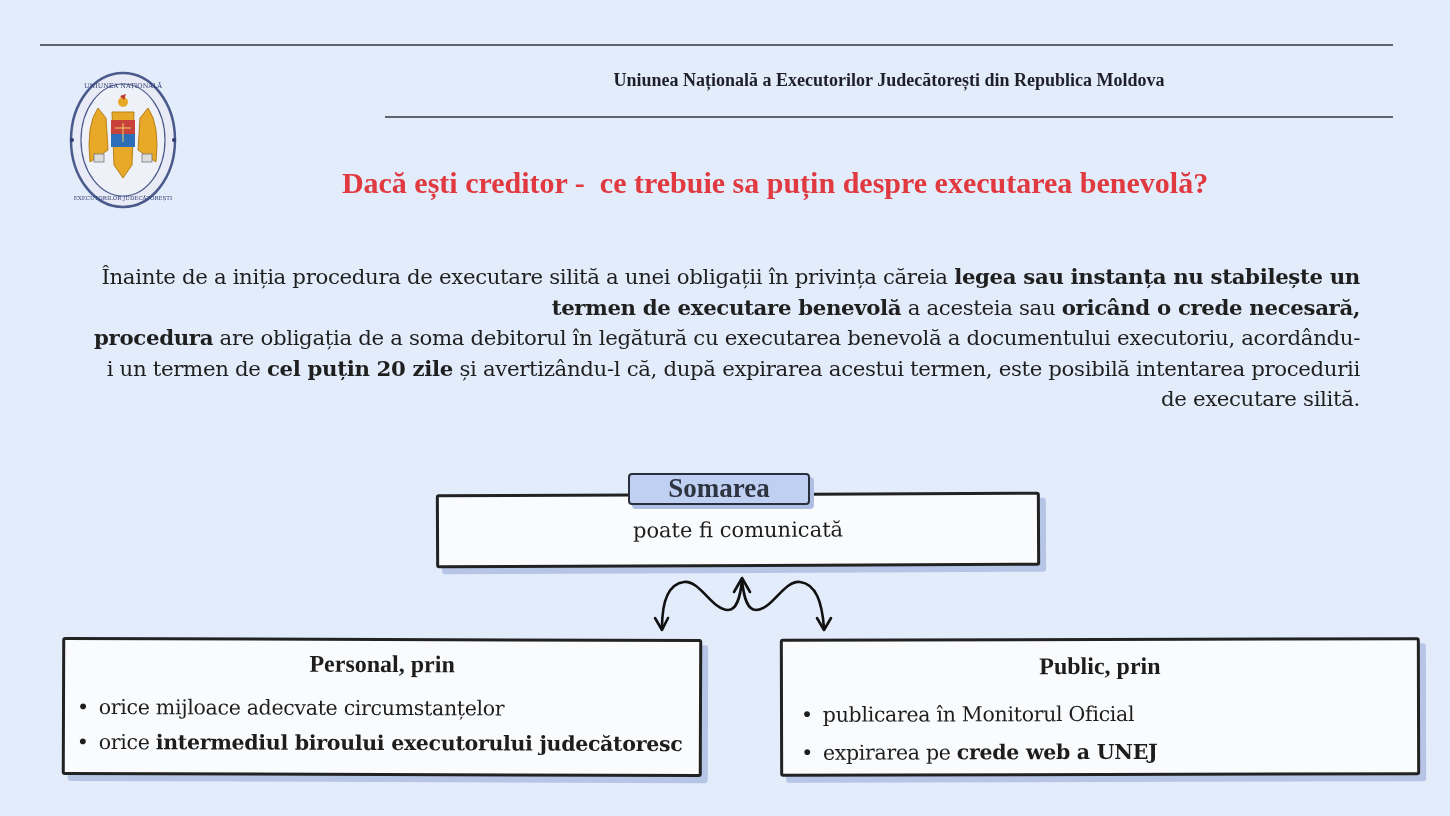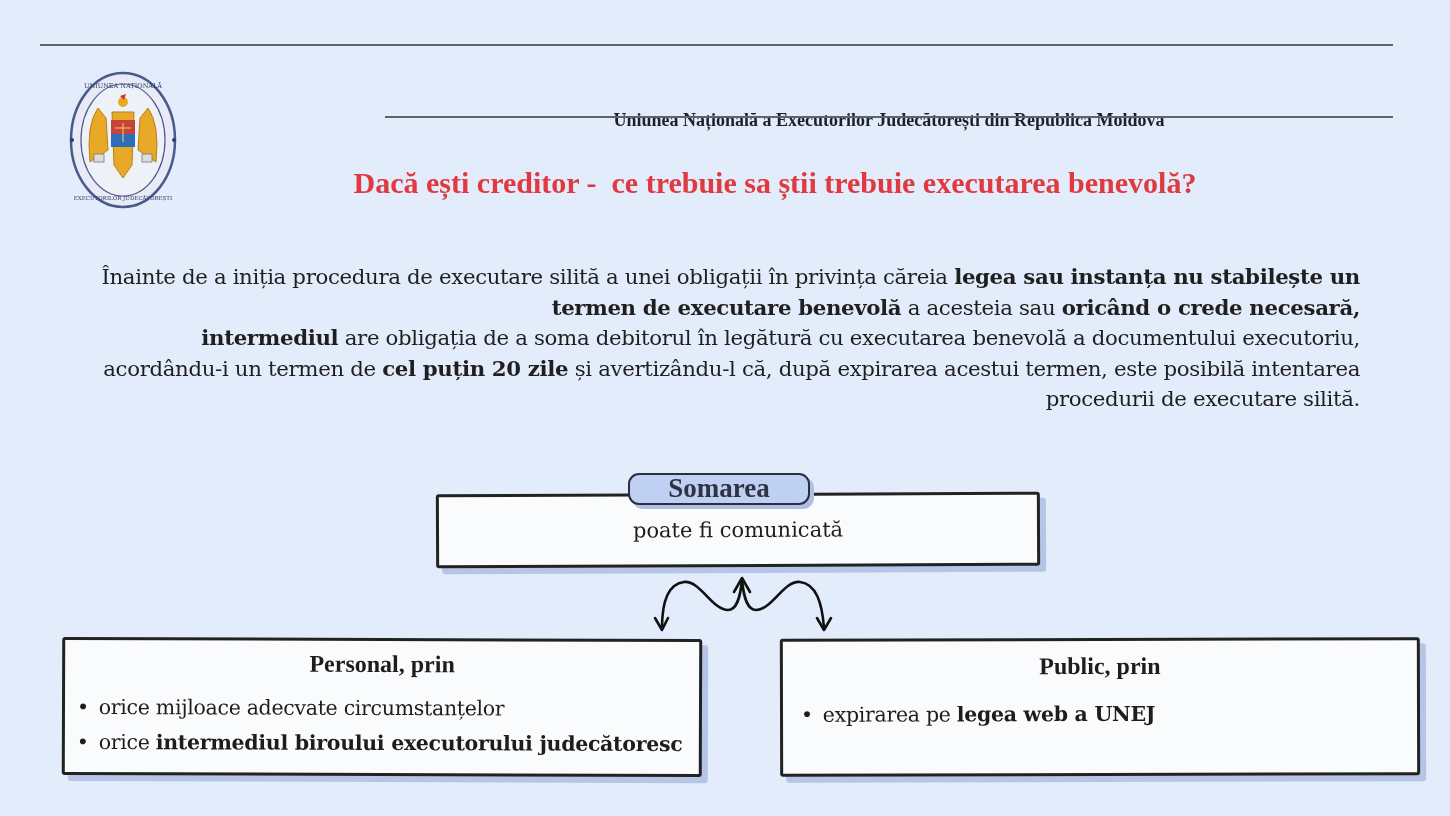--- a/index.html
+++ b/index.html
@@ -13,21 +13,21 @@
     .top-rule {
       position: absolute; left: 40px; top: 44px; width: 1353px; height: 2px;
       background: #5d6470;
     }
     .logo {
       position: absolute; left: 68px; top: 70px; width: 110px; height: 140px;
     }
     .org-name {
       position: absolute; left: 385px; top: 70px; width: 1008px;
       text-align: center; font-family: "Liberation Serif", serif;
-      font-weight: bold; font-size: 18px; color: #1f1f2a; margin-top: 40px;
+      font-weight: bold; font-size: 18px; color: #1f1f2a;
     }
     .sub-rule {
       position: absolute; left: 385px; top: 116px; width: 1008px; height: 2px;
       background: #5d6470;
     }
     .headline {
       position: absolute; left: 240px; top: 166px; width: 1070px;
       text-align: center; font-family: "Liberation Serif", serif;
       font-weight: bold; font-size: 30px; color: #e0393f;
       white-space: pre;
@@ -46,21 +46,21 @@
       border-radius: 3px;
       box-shadow: 6px 6px 0 #b6c5e6;
     }
     .center-box { left: 436px; top: 493px; width: 604px; height: 74px; transform: rotate(-0.25deg); }
     .center-text {
       position: absolute; left: 0; right: 0; top: 22px; text-align: center;
       font-size: 21px; font-family: "DejaVu Serif", serif;
     }
     .tab {
       position: absolute; left: 628px; top: 473px; width: 182px; height: 32px;
-      background: #bfd0f2; border: 2.5px solid #2a2f3e; border-radius: 11px;
+      background: #bfd0f2; border: 2.5px solid #2a2f3e; border-radius: 4px;
       text-align: center; font-family: "Liberation Serif", serif; font-weight: bold;
       font-size: 27px; line-height: 27px; color: #2f3442;
       box-shadow: 4px 4px 0 #aebfe3;
     }
     .arrows { position: absolute; left: 640px; top: 570px; width: 200px; height: 66px; }
 
     .left-box { left: 62px; top: 638px; width: 640px; height: 138px; transform: rotate(0.2deg); }
     .right-box { left: 780px; top: 638px; width: 640px; height: 138px; transform: rotate(-0.15deg); }
     .box-title {
       position: absolute; left: 0; right: 0; top: 10px; text-align: center;
@@ -102,25 +102,25 @@
 
   <rect x="26" y="84" width="10" height="8" fill="#dddddd" stroke="#777" stroke-width="0.8"></rect>
   <rect x="74" y="84" width="10" height="8" fill="#dddddd" stroke="#777" stroke-width="0.8"></rect>
   <text x="55" y="18" font-size="6.5" text-anchor="middle" fill="#2d3a70" font-family="DejaVu Serif, serif">UNIUNEA NAȚIONALĂ</text>
   <text x="55" y="130" font-size="5.5" text-anchor="middle" fill="#2d3a70" font-family="DejaVu Serif, serif">EXECUTORILOR JUDECĂTOREȘTI</text>
 </svg>
 
 <div class="org-name">Uniunea Națională a Executorilor Judecătorești din Republica Moldova</div>
 <div class="sub-rule"></div>
 
-<h1 class="headline">Dacă ești creditor -  ce trebuie sa știi trebuie executarea benevolă?</h1>
+<h1 class="headline">Dacă ești creditor -  ce trebuie sa puțin despre executarea benevolă?</h1>
 
 <p class="intro">
   <span>Înainte de a iniția procedura de executare silită a unei obligații în privința căreia </span><b>legea sau instanța nu stabilește un termen de executare benevolă</b><span> a acesteia sau </span><b>oricând o crede necesară,</b><br>
-  <b>intermediul</b><span> are obligația de a soma debitorul în legătură cu executarea benevolă a documentului executoriu, acordându-i un termen de </span><b>cel puțin 20 zile</b><span> și avertizându-l că, după expirarea acestui termen, este posibilă intentarea procedurii de executare silită.</span>
+  <b>procedura</b><span> are obligația de a soma debitorul în legătură cu executarea benevolă a documentului executoriu, acordându-i un termen de </span><b>cel puțin 20 zile</b><span> și avertizându-l că, după expirarea acestui termen, este posibilă intentarea procedurii de executare silită.</span>
 </p>
 
 <div class="box center-box">
   <div class="center-text">poate fi comunicată</div>
 </div>
 <div class="tab">Somarea</div>
 
 <svg class="arrows" viewBox="0 0 200 66">
   <g fill="none" stroke="#111" stroke-width="2.6" stroke-linecap="round" stroke-linejoin="round">
     <path d="M102 10 C100 30 96 40 88 40 C72 40 60 10 44 12 C28 14 22 32 22 58"></path>
@@ -135,15 +135,16 @@
   <div class="box-title">Personal, prin</div>
   <ul class="bullets">
     <li><span>orice mijloace adecvate circumstanțelor</span></li>
     <li><span>orice </span><b>intermediul biroului executorului judecătoresc</b></li>
   </ul>
 </div>
 
 <div class="box right-box">
   <div class="box-title">Public, prin</div>
   <ul class="bullets">
-    <li><span>expirarea pe </span><b>legea web a UNEJ</b></li>
+    <li><span>publicarea în Monitorul Oficial</span></li>
+    <li><span>expirarea pe </span><b>crede web a UNEJ</b></li>
   </ul>
 </div>
 
 </body></html>

